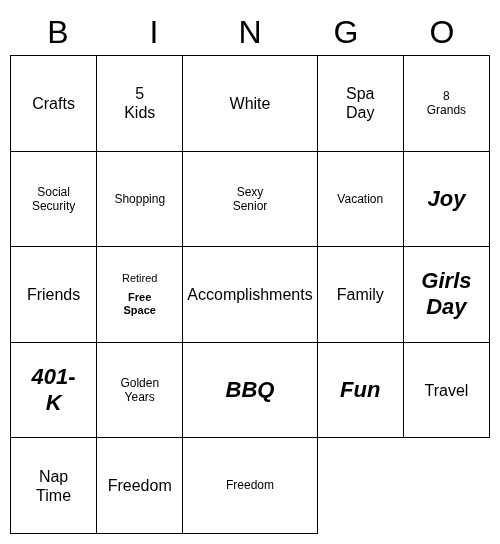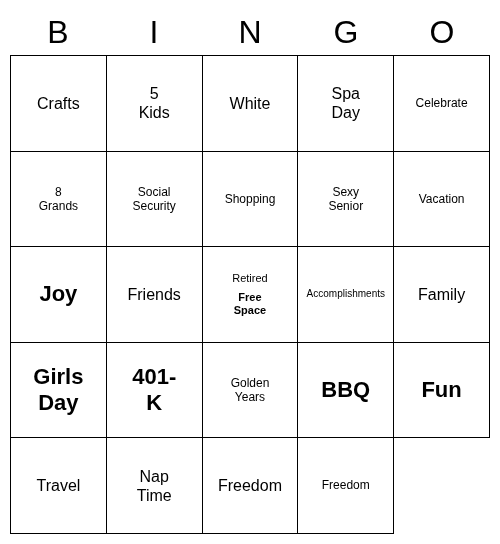--- a/index.html
+++ b/index.html
@@ -57,20 +57,21 @@
       justify-content: center;
       text-align: center;
       padding: 4px;
       font-size: 14px;
       line-height: 1.2;
     }
 
     .bingo-cell.large-text {
       font-size: 22px;
       font-weight: bold;
+      font-style: italic;
     }
 
     .bingo-cell.medium-text {
       font-size: 16px;
     }
 
     .bingo-cell.small-text {
       font-size: 12px;
     }
 
@@ -83,42 +84,41 @@
     .free-space .free-top {
       font-size: 11px;
     }
 
     .free-space .free-bottom {
       font-size: 11px;
       font-weight: bold;
     }
 
     .accomplishments-cell {
-      font-size: 10px;
+      font-size: 16px;
     }
   </style>
 </head>
 <body>
 
 <div class="bingo-card">
   <div class="bingo-header">
     <div class="bingo-header-cell">B</div>
     <div class="bingo-header-cell">I</div>
     <div class="bingo-header-cell">N</div>
     <div class="bingo-header-cell">G</div>
     <div class="bingo-header-cell">O</div>
   </div>
 
   <div class="bingo-grid">
 
     <div class="bingo-cell medium-text">Crafts</div>
     <div class="bingo-cell medium-text">5<br>Kids</div>
     <div class="bingo-cell medium-text">White</div>
     <div class="bingo-cell medium-text">Spa<br>Day</div>
-    <div class="bingo-cell small-text">Celebrate</div>
 
     <div class="bingo-cell small-text">8<br>Grands</div>
     <div class="bingo-cell small-text">Social<br>Security</div>
     <div class="bingo-cell small-text">Shopping</div>
     <div class="bingo-cell small-text">Sexy<br>Senior</div>
     <div class="bingo-cell small-text">Vacation</div>
 
     <div class="bingo-cell large-text">Joy</div>
     <div class="bingo-cell medium-text">Friends</div>
     <div class="bingo-cell free-space">

